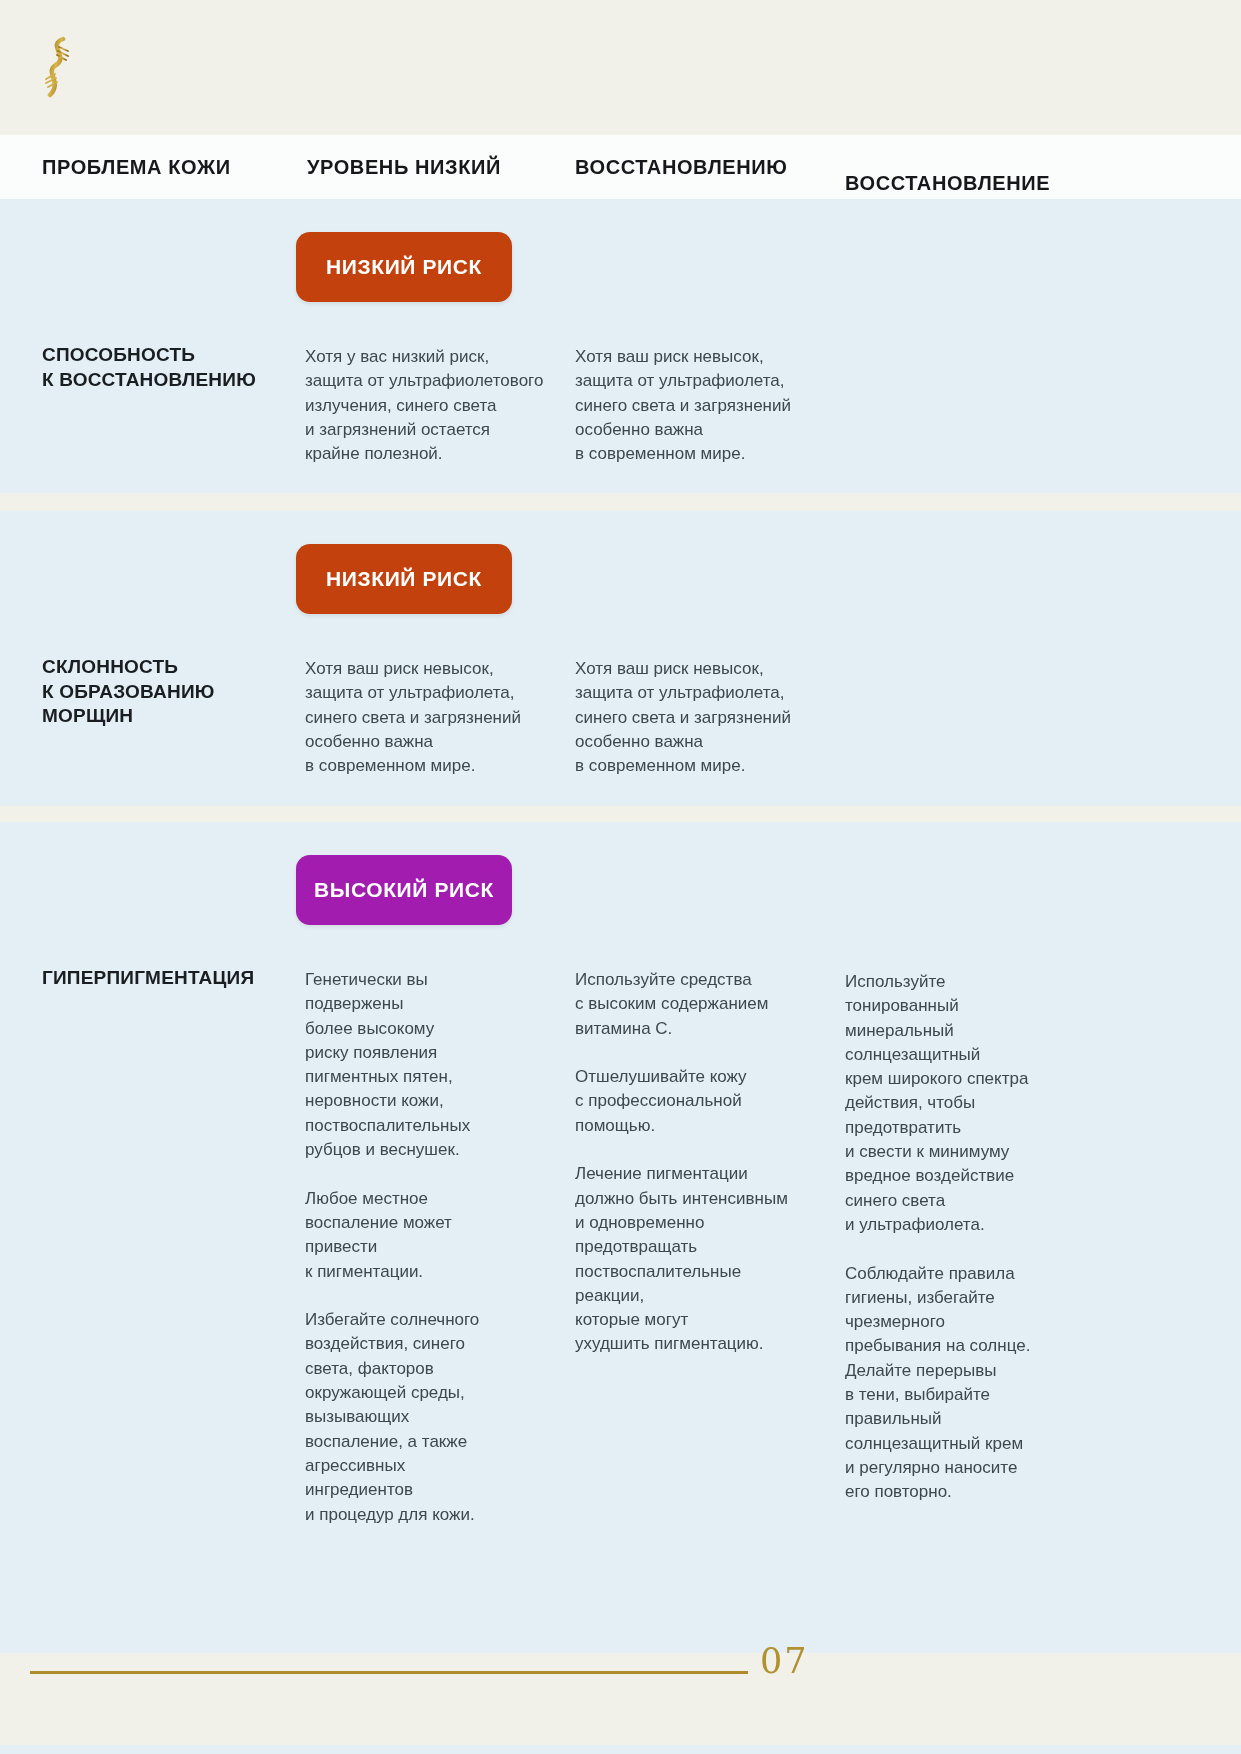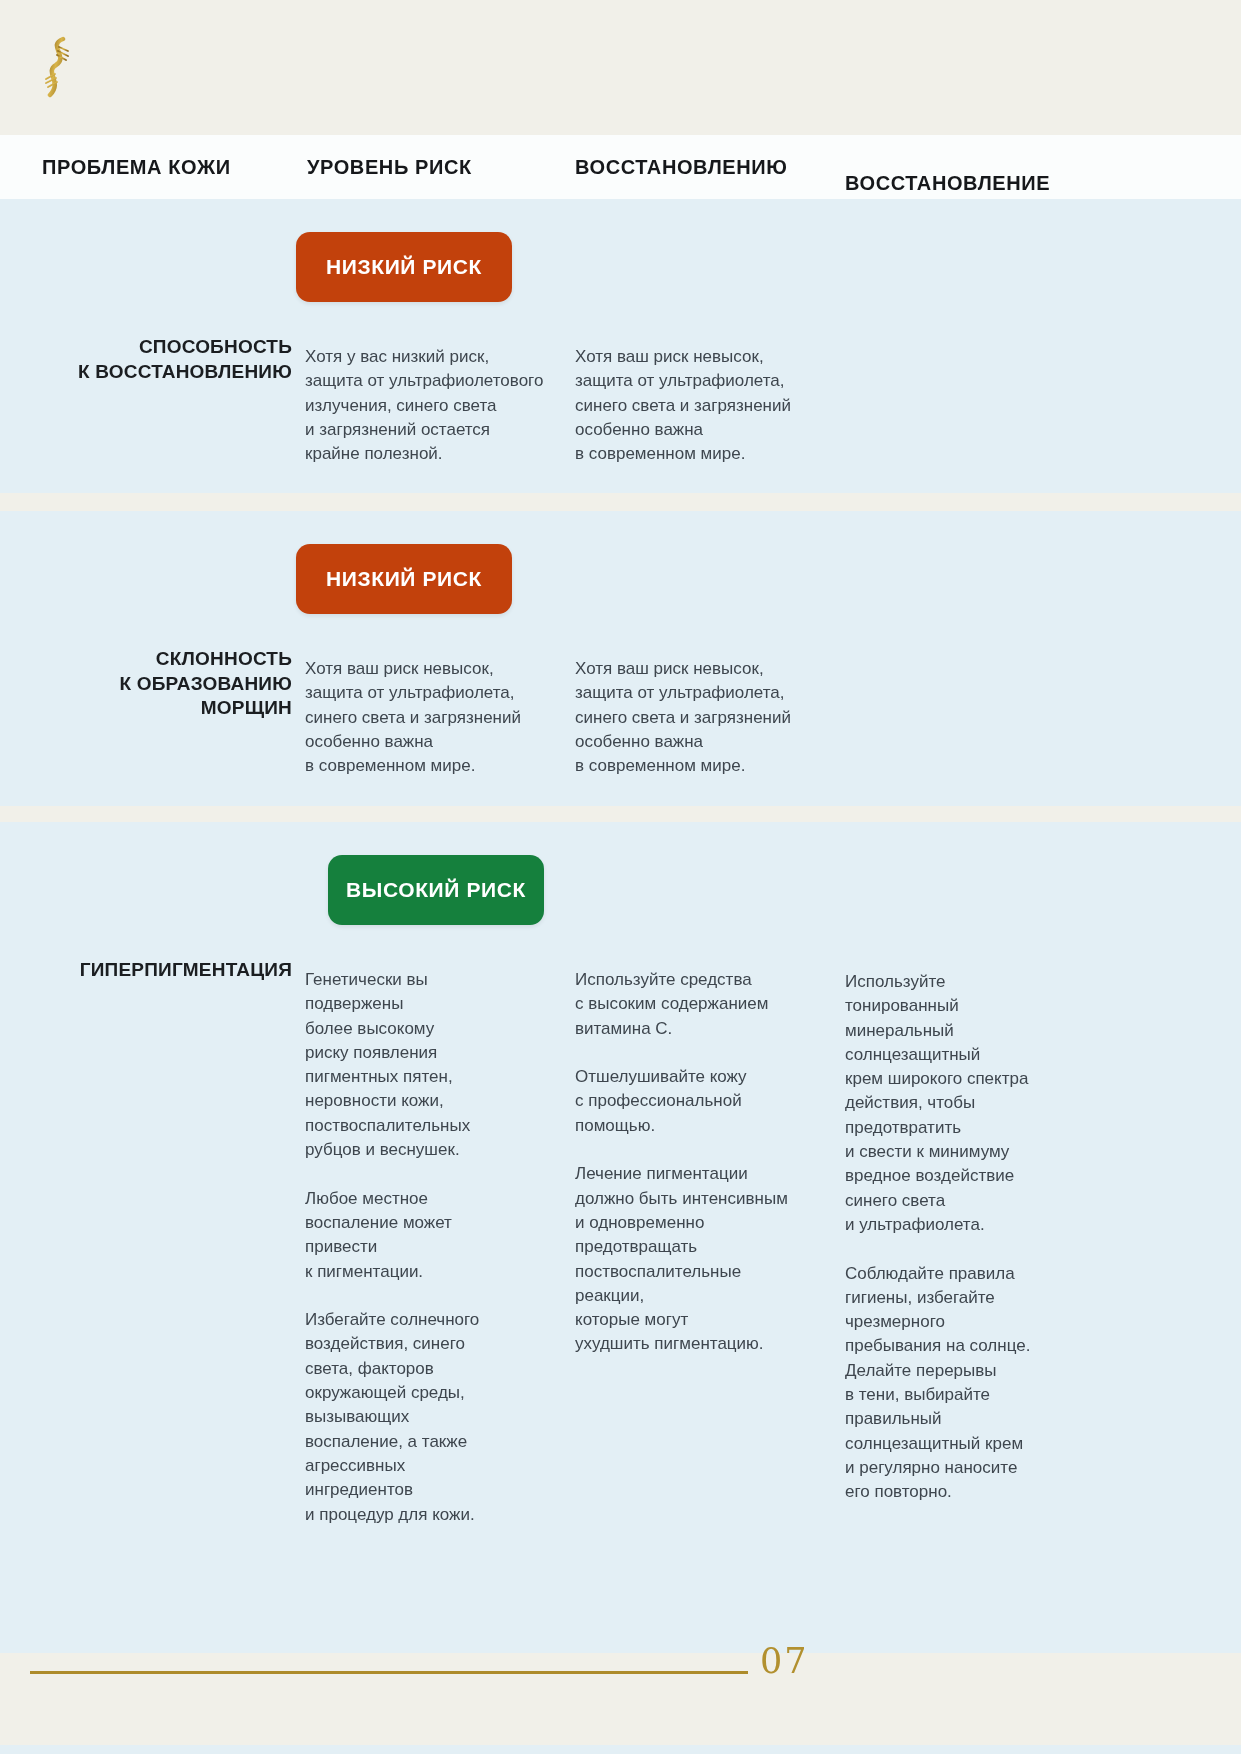--- a/index.html
+++ b/index.html
@@ -41,27 +41,27 @@
   .badge {
     position:absolute; left:296px; top:33px;
     width:216px; height:70px;
     border-radius:14px;
     display:flex; align-items:center; justify-content:center;
     color:#FFFFFF; font-size:21px; font-weight:800; letter-spacing:0.6px;
     box-shadow:0 2px 4px rgba(0,0,0,0.08);
     white-space:nowrap;
   }
   .badge-low  { background:#c2410c; }
-  .badge-high { background:#15803d;margin-left:32px; }
+  .badge-high { background:#a21caf; }
 
   .col { position:absolute; white-space:pre-line; }
   .problem {
-    left:42px; top:136px; width:250px;
+    left:42px; top:144px; width:250px;
     font-size:19px; font-weight:800; line-height:1.3;
-    color:#1B1E21; letter-spacing:0.2px;text-align:right;
+    color:#1B1E21; letter-spacing:0.2px;
   }
   .body-text {
     font-size:17px; line-height:1.43; color:#3E464E;
   }
   .risk-text       { left:305px; top:146px; width:268px; }
   .prevention-text { left:575px; top:146px; width:268px; }
   .recovery-text   { left:845px; top:148px; width:350px; }
 
   
   .footer-rule {
@@ -99,21 +99,21 @@
         <path d="M15 19 l9 5"></path>
         <path d="M13 38 l-9 5"></path>
         <path d="M14 42 l-10 5"></path>
         <path d="M15 46 l-9 5"></path>
       </g>
     </svg>
   </div>
 
   <div class="header-band">
     <span class="hcol c1">ПРОБЛЕМА КОЖИ</span>
-    <span class="hcol c2">УРОВЕНЬ РИСК</span>
+    <span class="hcol c2">УРОВЕНЬ НИЗКИЙ</span>
     <span class="hcol c3">ВОССТАНОВЛЕНИЮ</span>
     <span class="hcol c4">ВОССТАНОВЛЕНИЕ</span>
   </div>
 
   <section class="risk-section sec-1">
     <div class="badge badge-low">НИЗКИЙ РИСК</div>
     <div class="col problem">СПОСОБНОСТЬ
 К ВОССТАНОВЛЕНИЮ</div>
     <div class="col body-text risk-text">Хотя у вас низкий риск,
 защита от ультрафиолетового

